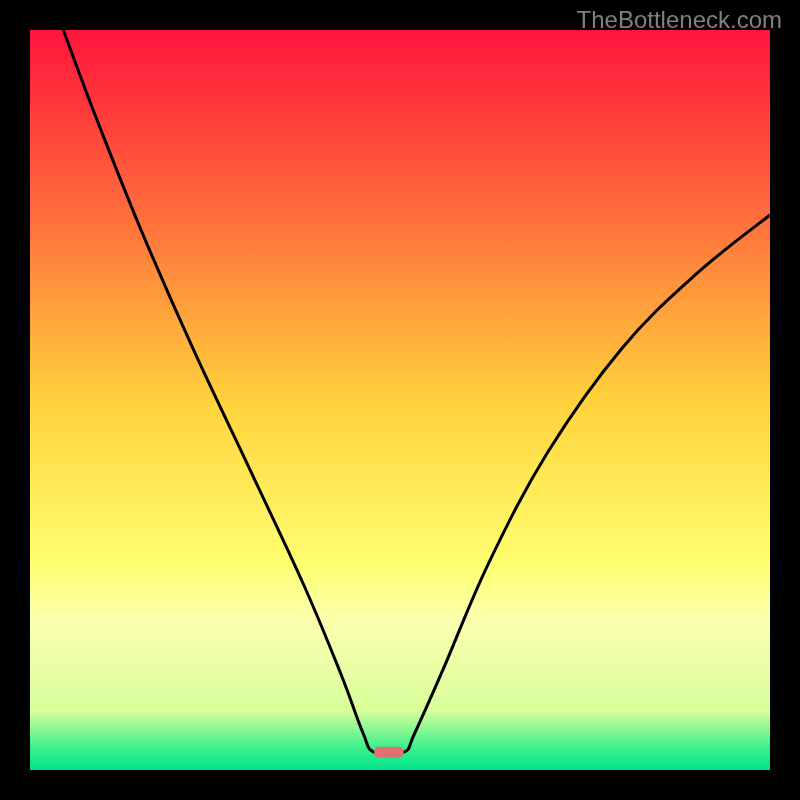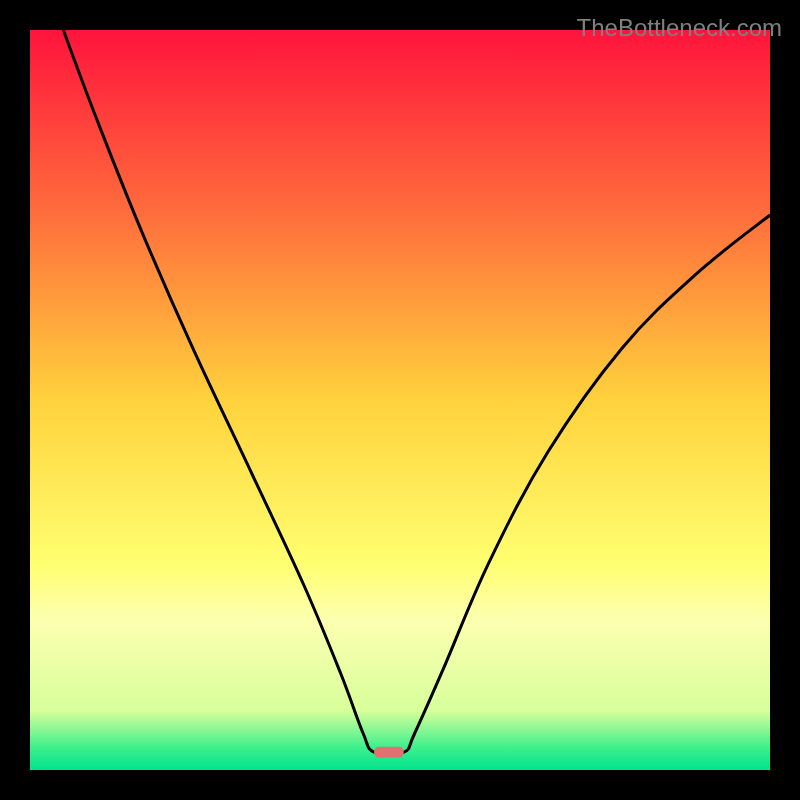--- a/index.html
+++ b/index.html
@@ -6,21 +6,21 @@
     margin: 0;
     padding: 0;
     width: 800px;
     height: 800px;
     background: #000;
     position: relative;
     font-family: Arial, sans-serif;
   }
   .watermark {
     position: absolute;
-    top: 14px;
+    top: 6px;
     right: 18px;
     color: #808080;
     font-size: 24px;
     font-weight: 400;
     z-index: 10;
   }
   .plot-area {
     position: absolute;
     top: 30px;
     left: 30px;

